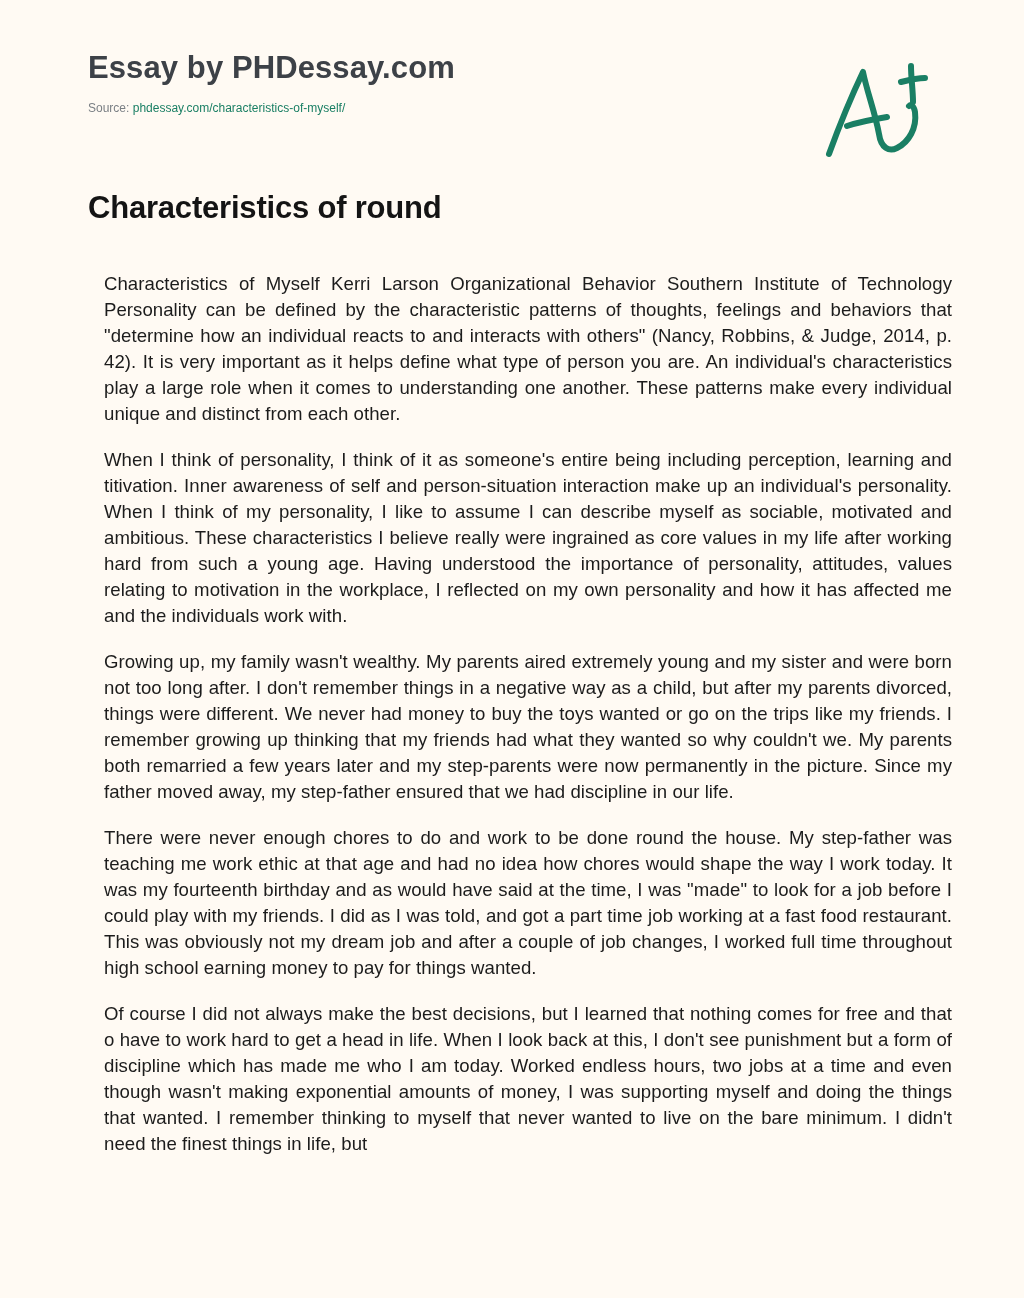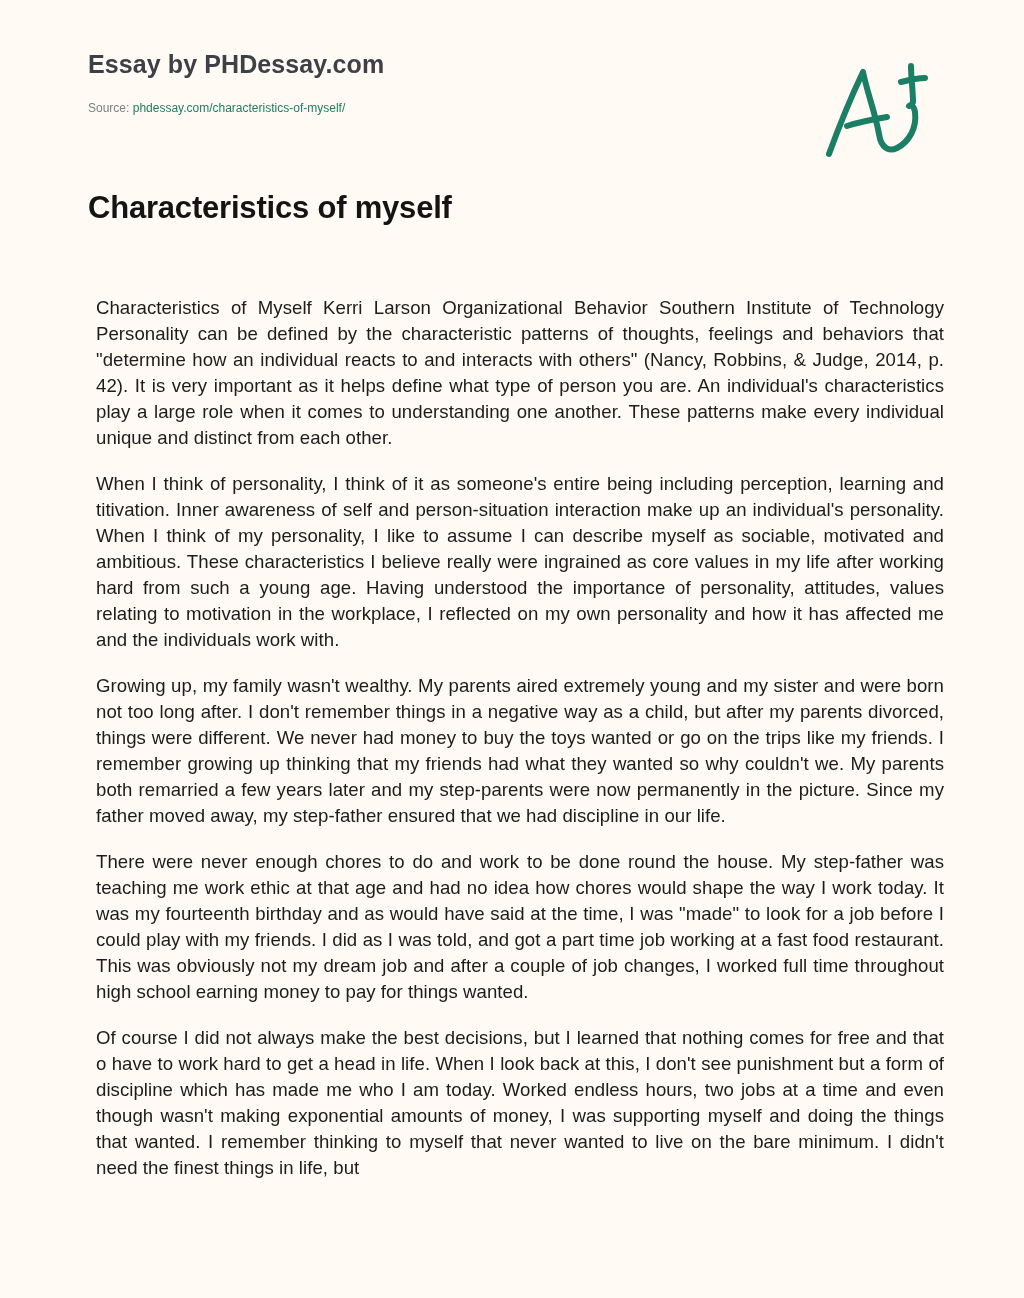--- a/index.html
+++ b/index.html
@@ -17,21 +17,21 @@
     .page {
       position: absolute;
       left: 88px;
       top: 0;
       width: 848px;
     }
     .brand {
       position: absolute;
       top: 50px;
       left: 0;
-      font-size: 25px;
+      font-size: 31px;
       font-weight: bold;
       color: #3d4147;
       letter-spacing: 0.1px;
       white-space: nowrap;
     }
     .source {
       position: absolute;
       top: 101px;
       left: 0;
       font-size: 12px;
@@ -58,23 +58,22 @@
       margin: 0;
       font-size: 31px;
       font-weight: bold;
       color: #141414;
       white-space: nowrap;
       letter-spacing: -0.2px;
     }
     .body-text {
       position: absolute;
       top: 271px;
-      left: 8px;
+      left: 16px;
       width: 848px;
-      margin-top: 24px;
     }
     .body-text p {
       margin: 0 0 20px 0;
       font-size: 18.6px;
       line-height: 26px;
       color: #1c1c1c;
       text-align: justify;
       letter-spacing: 0.05px;
     }
   </style>
@@ -94,21 +93,21 @@
       <path d="M6 92 C 14 70, 28 35, 40 10 C 44 30, 52 50, 56 72 C 58 86, 66 90, 74 86 C 86 80, 94 66, 92 50 C 91 44, 88 42, 86 44"></path>
 
       <path d="M24 64 C 36 60, 52 57, 64 55"></path>
 
       <path d="M78 20 C 86 18, 94 16, 102 16"></path>
 
       <path d="M88 4 C 88 16, 90 28, 90 40"></path>
     </svg>
   </div>
 
-  <h1 class="title">Characteristics of myself</h1>
+  <h1 class="title">Characteristics of round</h1>
 
   <div class="body-text">
     <p>Characteristics of Myself Kerri Larson Organizational Behavior Southern Institute of Technology Personality can be defined by the characteristic patterns of thoughts, feelings and behaviors that "determine how an individual reacts to and interacts with others" (Nancy, Robbins, &amp; Judge, 2014, p. 42). It is very important as it helps define what type of person you are. An individual's characteristics play a large role when it comes to understanding one another. These patterns make every individual unique and distinct from each other.</p>
     <p>When I think of personality, I think of it as someone's entire being including perception, learning and titivation. Inner awareness of self and person-situation interaction make up an individual's personality. When I think of my personality, I like to assume I can describe myself as sociable, motivated and ambitious. These characteristics I believe really were ingrained as core values in my life after working hard from such a young age. Having understood the importance of personality, attitudes, values relating to motivation in the workplace, I reflected on my own personality and how it has affected me and the individuals work with.</p>
     <p>Growing up, my family wasn't wealthy. My parents aired extremely young and my sister and were born not too long after. I don't remember things in a negative way as a child, but after my parents divorced, things were different. We never had money to buy the toys wanted or go on the trips like my friends. I remember growing up thinking that my friends had what they wanted so why couldn't we. My parents both remarried a few years later and my step-parents were now permanently in the picture. Since my father moved away, my step-father ensured that we had discipline in our life.</p>
     <p>There were never enough chores to do and work to be done round the house. My step-father was teaching me work ethic at that age and had no idea how chores would shape the way I work today. It was my fourteenth birthday and as would have said at the time, I was "made" to look for a job before I could play with my friends. I did as I was told, and got a part time job working at a fast food restaurant. This was obviously not my dream job and after a couple of job changes, I worked full time throughout high school earning money to pay for things wanted.</p>
     <p>Of course I did not always make the best decisions, but I learned that nothing comes for free and that o have to work hard to get a head in life. When I look back at this, I don't see punishment but a form of discipline which has made me who I am today. Worked endless hours, two jobs at a time and even though wasn't making exponential amounts of money, I was supporting myself and doing the things that wanted. I remember thinking to myself that never wanted to live on the bare minimum. I didn't need the finest things in life, but</p>
   </div>
 </div>
 

